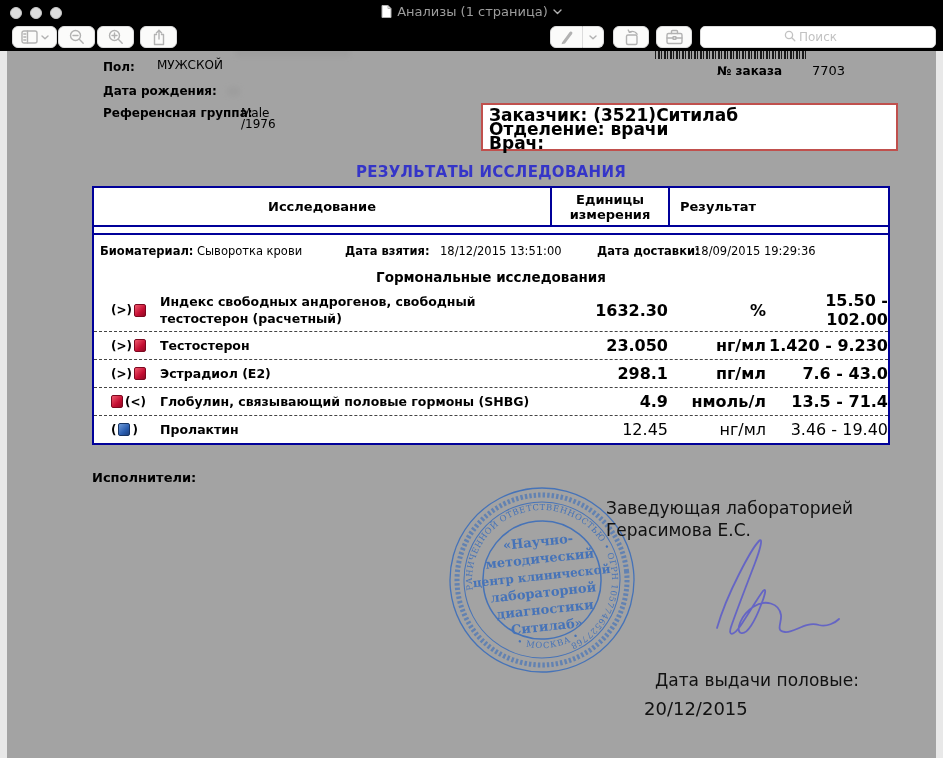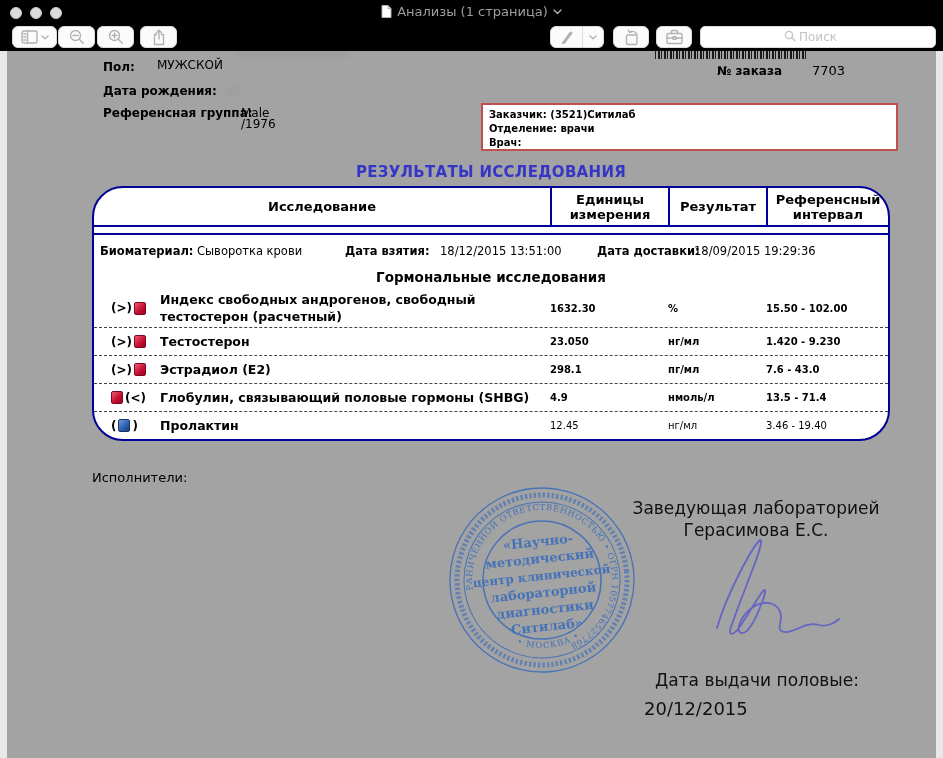--- a/index.html
+++ b/index.html
@@ -22,43 +22,43 @@
   .icon-stroke{stroke:#b2b2b2;fill:none;stroke-width:1.4;stroke-linecap:round;stroke-linejoin:round;}
   .icon-fill{fill:#b2b2b2;}
   
   .doc-area{position:absolute;top:51px;left:0;right:0;bottom:0;background:#e8e8e8;}
   .page{position:absolute;top:0;left:7px;right:7px;bottom:0;background:#a3a3a3;overflow:hidden;color:#000;}
   .abs{position:absolute;}
   .b{font-weight:bold;}
   .fs12{font-size:12px;}
   .redact{background:#9a9a9a;opacity:.55;filter:blur(2px);border-radius:2px;}
   .barcode{height:8px;background:repeating-linear-gradient(90deg,#1a1a1a 0 1px,transparent 1px 3px,#1a1a1a 3px 5px,transparent 5px 6px);}
-  .red-box{border:2px solid #c0504d;background:#fff;box-sizing:border-box;padding:3px 6px;font-size:10px;font-weight:bold;line-height:14px;}
+  .red-box{border:2px solid #c0504d;background:#fff;box-sizing:border-box;padding:3px 6px;font-size:17px;font-weight:bold;line-height:14px;}
   .results-title{font-size:15px;font-weight:bold;color:#3535c8;text-align:center;letter-spacing:.3px;}
   
   .rtable{box-sizing:border-box;border:2px solid #000099;background:#fff;}
   .thead{display:grid;grid-template-columns:456px 118px 98px 122px;border-bottom:2px solid #000099;}
   .h-cell{display:flex;align-items:center;justify-content:center;text-align:center;font-size:13px;font-weight:bold;line-height:15px;height:37px;}
   .h-cell + .h-cell{border-left:2px solid #000099;}
   .tspacer{height:6px;border-bottom:2px solid #000099;}
   .tbio{position:relative;height:30px;font-size:11.5px;}
   .tbio span{position:absolute;top:9px;white-space:nowrap;}
   .tsection{height:24px;display:flex;align-items:center;justify-content:center;font-size:13.5px;font-weight:bold;}
   .t-row{display:grid;grid-template-columns:66px 390px 118px 98px 122px;align-items:center;padding:2px 0;min-height:28px;box-sizing:border-box;font-weight:bold;}
   .t-row + .t-row{border-top:1.5px dashed #444;}
   .t-row.regular{font-weight:normal;}
   .cell-flag{display:flex;align-items:center;gap:2px;padding-left:17px;font-size:12px;font-weight:bold;}
   .cell-name{font-size:12.5px;line-height:17px;padding-right:6px;}
-  .cell-mid{text-align:left;font-size:10px;}
+  .cell-mid{text-align:right;font-size:16px;}
   .flag{display:inline-block;width:10px;height:11px;border-radius:2px;}
   .flag.red{background:linear-gradient(135deg,#f05a6e 0%,#c40d32 60%,#8f0a24 100%);border:1px solid #7c0820;}
   .flag.blue{background:linear-gradient(135deg,#6f9bd8 0%,#2a5db0 60%,#1c3f7d 100%);border:1px solid #173463;}
   
-  .executors{font-size:13px;font-weight:normal;}
-  .signatory{font-size:17px;line-height:22px;text-align:center;color:#111;}
+  .executors{font-size:13px;font-weight:bold;}
+  .signatory{font-size:17px;line-height:22px;text-align:left;color:#111;}
   .report-label{font-size:17px;color:#111;}
   .report-date{font-size:18px;color:#111;}
   .stamp-text{font-family:"DejaVu Serif","Liberation Serif",serif;fill:#4673b8;}
 </style>
 </head>
 <body>
 
 <div class="chrome">
   <div class="traffic">
     <span class="light"></span>
@@ -164,26 +164,25 @@
     <span class="abs" style="left:805px;top:12px;font-size:13px;">7703</span>
 
     <div class="abs red-box" style="left:474px;top:52px;width:417px;height:48px;">
       <div>Заказчик: (3521)Ситилаб</div>
       <div>Отделение: врачи</div>
       <div>Врач:</div>
     </div>
 
     <div class="abs results-title" style="left:85px;top:112px;width:798px;">РЕЗУЛЬТАТЫ ИССЛЕДОВАНИЯ</div>
 
-    <div class="abs rtable" style="left:85px;top:135px;width:798px;border-radius:31px;">
+    <div class="abs rtable" style="left:85px;top:135px;width:798px;">
       <div class="thead">
         <div class="h-cell">Исследование</div>
         <div class="h-cell">Единицы измерения</div>
         <div class="h-cell">Результат</div>
-        <div class="h-cell">Референсный интервал</div>
       </div>
       <div class="tspacer"></div>
       <div class="tbio">
         <span class="b" style="left:6px;">Биоматериал:</span>
         <span style="left:103px;text-align:center;">Сыворотка крови</span>
         <span class="b" style="left:251px;">Дата взятия:</span>
         <span style="left:346px;">18/12/2015 13:51:00</span>
         <span class="b" style="left:503px;">Дата доставки:</span>
         <span style="left:600px;">18/09/2015 19:29:36</span>
       </div>

